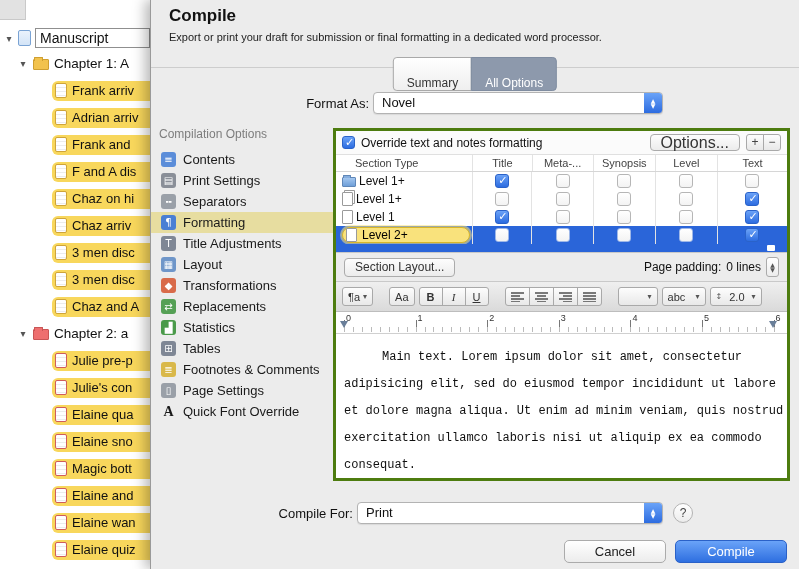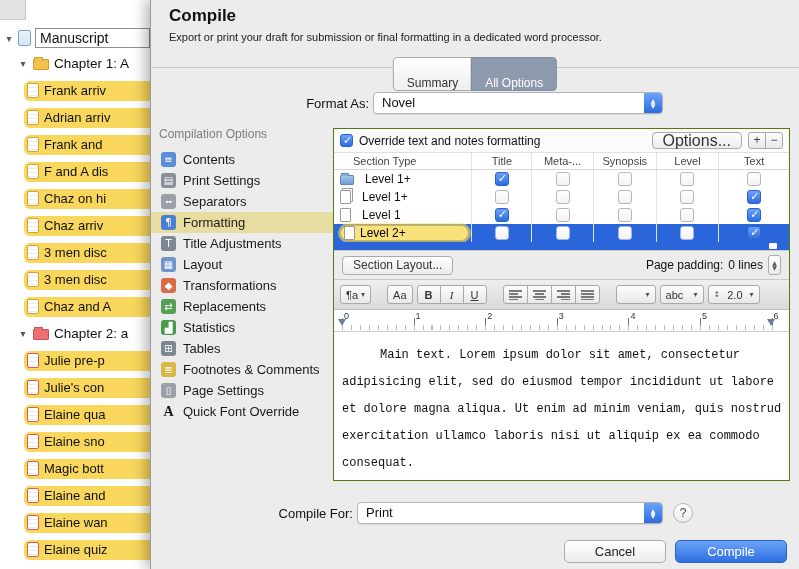--- a/index.html
+++ b/index.html
@@ -13,21 +13,21 @@
   .binder-root-row { display:flex; align-items:center; height:24px; padding-left:4px; gap:4px; }
   .disclosure { font-family:"DejaVu Sans",sans-serif; font-size:10px; color:#555; width:10px; text-align:center; flex:none; }
   .doc-icon { width:13px; height:16px; background:linear-gradient(#eaf2fc,#d3e4f7); border:1px solid #7aa3d4; border-radius:2px; flex:none; }
   .root-field { flex:1; height:20px; line-height:18px; border:1px solid #8f8f8f; background:#fff; padding:0 4px; font-size:14px; color:#111; white-space:nowrap; overflow:hidden; }
   .binder-row { display:flex; align-items:center; height:27px; white-space:nowrap; }
   .binder-folder-row { padding-left:18px; gap:5px; font-size:13.5px; color:#111; }
   .folder-icon { width:16px; height:11px; border-radius:1px; position:relative; flex:none; margin-top:2px; }
   .folder-icon::before { content:""; position:absolute; top:-3px; left:0; width:7px; height:3px; border-radius:1px 1px 0 0; background:inherit; border:inherit; border-bottom:none; }
   .folder-icon.yellow { background:#f2c24c; border:1px solid #cf9f30; }
   .folder-icon.red { background:#ee6f6f; border:1px solid #c95555; }
-  .binder-item-row { padding-left:24px; }
+  .binder-item-row { padding-left:52px; }
   .pill { display:inline-flex; align-items:center; gap:5px; height:20px; padding:0 8px 0 3px; border-radius:6px; background:#f8d75c; width:132px; flex:none; }
   .card-icon { width:12px; height:15px; background:repeating-linear-gradient(#fff 0 3px, #ececec 3px 4px); border-radius:2px; flex:none; }
   .card-icon.yellow { border:1px solid #cfa43a; }
   .card-icon.red { border:1px solid #d05c5c; }
   .pill-label { font-size:13px; color:#111; }
 
   
   .dialog { position:absolute; left:150px; top:0; width:649px; height:569px; background:#ececec; border-left:1px solid #9a9a9a; box-shadow:-5px 0 12px rgba(0,0,0,.28); }
   .dlg-title { position:absolute; left:18px; top:6px; font-size:17px; font-weight:bold; color:#111; }
   .dlg-subtitle { position:absolute; left:18px; top:31px; font-size:11px; color:#222; }
@@ -48,39 +48,39 @@
 
   
   .options-panel { position:absolute; left:0; top:122px; width:182px; }
   .op-header { margin:5px 0 8px 8px; font-size:12px; color:#7d7d7d; }
   .opt-row { display:flex; align-items:center; height:21px; padding-left:10px; gap:7px; font-size:13px; color:#1a1a1a; }
   .opt-row.selected { background:#e7dda0; }
   .opt-icon { width:15px; height:15px; border-radius:3px; color:#fff; font-size:10px; line-height:15px; text-align:center; font-family:"DejaVu Sans",sans-serif; flex:none; }
   .opt-icon.plain { background:none !important; color:#1a1a1a; font-family:"Liberation Serif",serif; font-size:14px; font-weight:bold; }
 
   
-  .right-panel { position:absolute; left:182px; top:128px; width:457px; height:353px; background:#fff; border:1px solid #4d7c0f; overflow:hidden; }
+  .right-panel { position:absolute; left:182px; top:128px; width:457px; height:353px; background:#fff; border:3px solid #4d7c0f; overflow:hidden; }
   .ov-bar { height:24px; display:flex; align-items:center; padding:0 6px; gap:6px; background:#fbfbfb; border-bottom:1px solid #e0e0e0; }
   .ov-label { font-size:12px; color:#111; flex:1; }
   .btn { background:linear-gradient(#fdfdfd,#ececec); border:1px solid #ababab; border-radius:4px; font-size:16px; color:#333; text-align:center; }
   .options-btn { height:17px; line-height:15px; padding:0 10px; }
   .seg { display:flex; }
   .seg-btn { width:18px; height:17px; border:1px solid #a9a9a9; background:linear-gradient(#fdfdfd,#e8e8e8); font-size:12px; line-height:15px; text-align:center; color:#444; }
   .seg-btn:first-child { border-radius:3px 0 0 3px; }
   .seg-btn:last-child { border-radius:0 3px 3px 0; margin-left:-1px; }
 
   .st-header { height:17px; display:flex; border-bottom:1px solid #d6d6d6; background:#fff; }
   .st-cell { height:100%; display:flex; align-items:center; justify-content:center; }
   .st-cell.head { font-size:11px; color:#444; }
   .c0 { width:138px; justify-content:flex-start; padding-left:19px; }
   .c1 { width:60px; } .c2 { width:62px; } .c3 { width:63px; } .c4 { width:63px; } .c5 { width:71px; }
   .c1,.c2,.c3,.c4,.c5 { border-left:1px solid #e3e3e3; }
   .st-row { height:18px; display:flex; align-items:center; font-size:12px; color:#111; }
   .st-row.selected { background:#2a65d9; color:#fff; }
-  .type-cell { padding-left:6px; gap:11px; }
+  .type-cell { padding-left:6px; gap:3px; }
   .ticon { flex:none; }
   .ticon.file { width:11px; height:14px; background:#fff; border:1px solid #9a9a9a; border-radius:1px; }
   .ticon.file-stack { width:11px; height:14px; background:#fff; border:1px solid #9a9a9a; border-radius:1px; box-shadow:2px -2px 0 -1px #fff, 2px -2px 0 0 #9a9a9a; }
   .ticon.folder { width:14px; height:10px; background:linear-gradient(#a3c6ef,#6f9fd8); border:1px solid #5f87b8; border-radius:1px; position:relative; margin-top:2px; }
   .ticon.folder::before { content:""; position:absolute; top:-3px; left:0; width:6px; height:2px; background:#86aede; border:1px solid #5f87b8; border-bottom:none; border-radius:1px 1px 0 0; }
   .edit-pill { display:flex; align-items:center; gap:5px; height:16px; flex:1; margin-right:2px; padding:0 6px 0 3px; background:#f9e27c; border:1px solid #d8b62a; border-radius:8px; color:#000; box-shadow:0 0 0 2px rgba(249,226,124,.55); }
   .cb { width:14px; height:14px; border-radius:3px; border:1px solid #b6b6b6; background:linear-gradient(#fff,#f3f3f3); position:relative; flex:none; }
   .cb.checked { background:linear-gradient(#6ba2f7,#2d6ce0); border-color:#2a62c9; }
   .cb.checked::after { content:"✓"; font-family:"DejaVu Sans",sans-serif; color:#fff; font-size:11px; font-weight:bold; position:absolute; left:2px; top:-1px; }
   .st-row.selected .cb:not(.checked) { border-color:#9fb8e8; }

